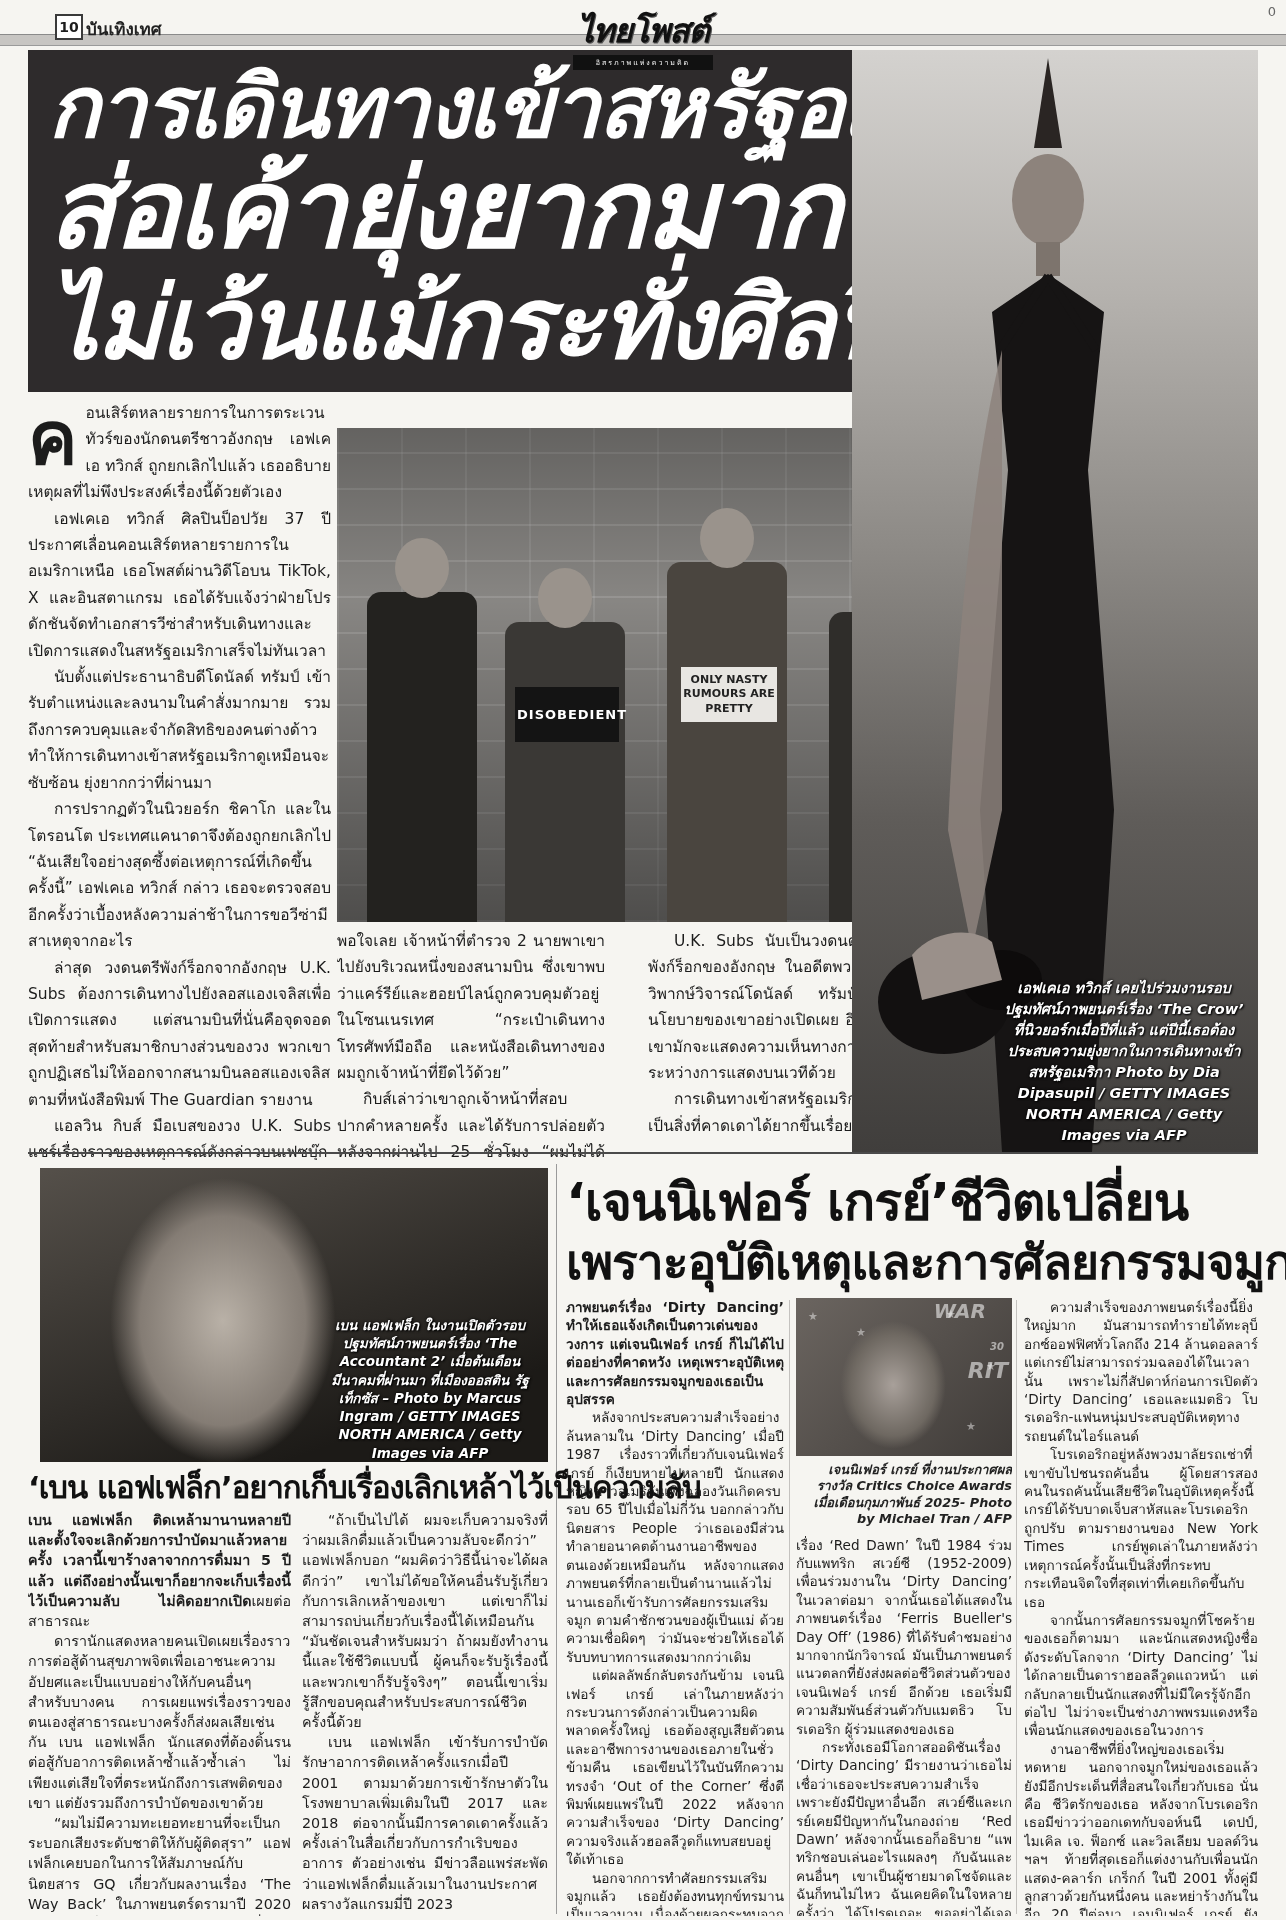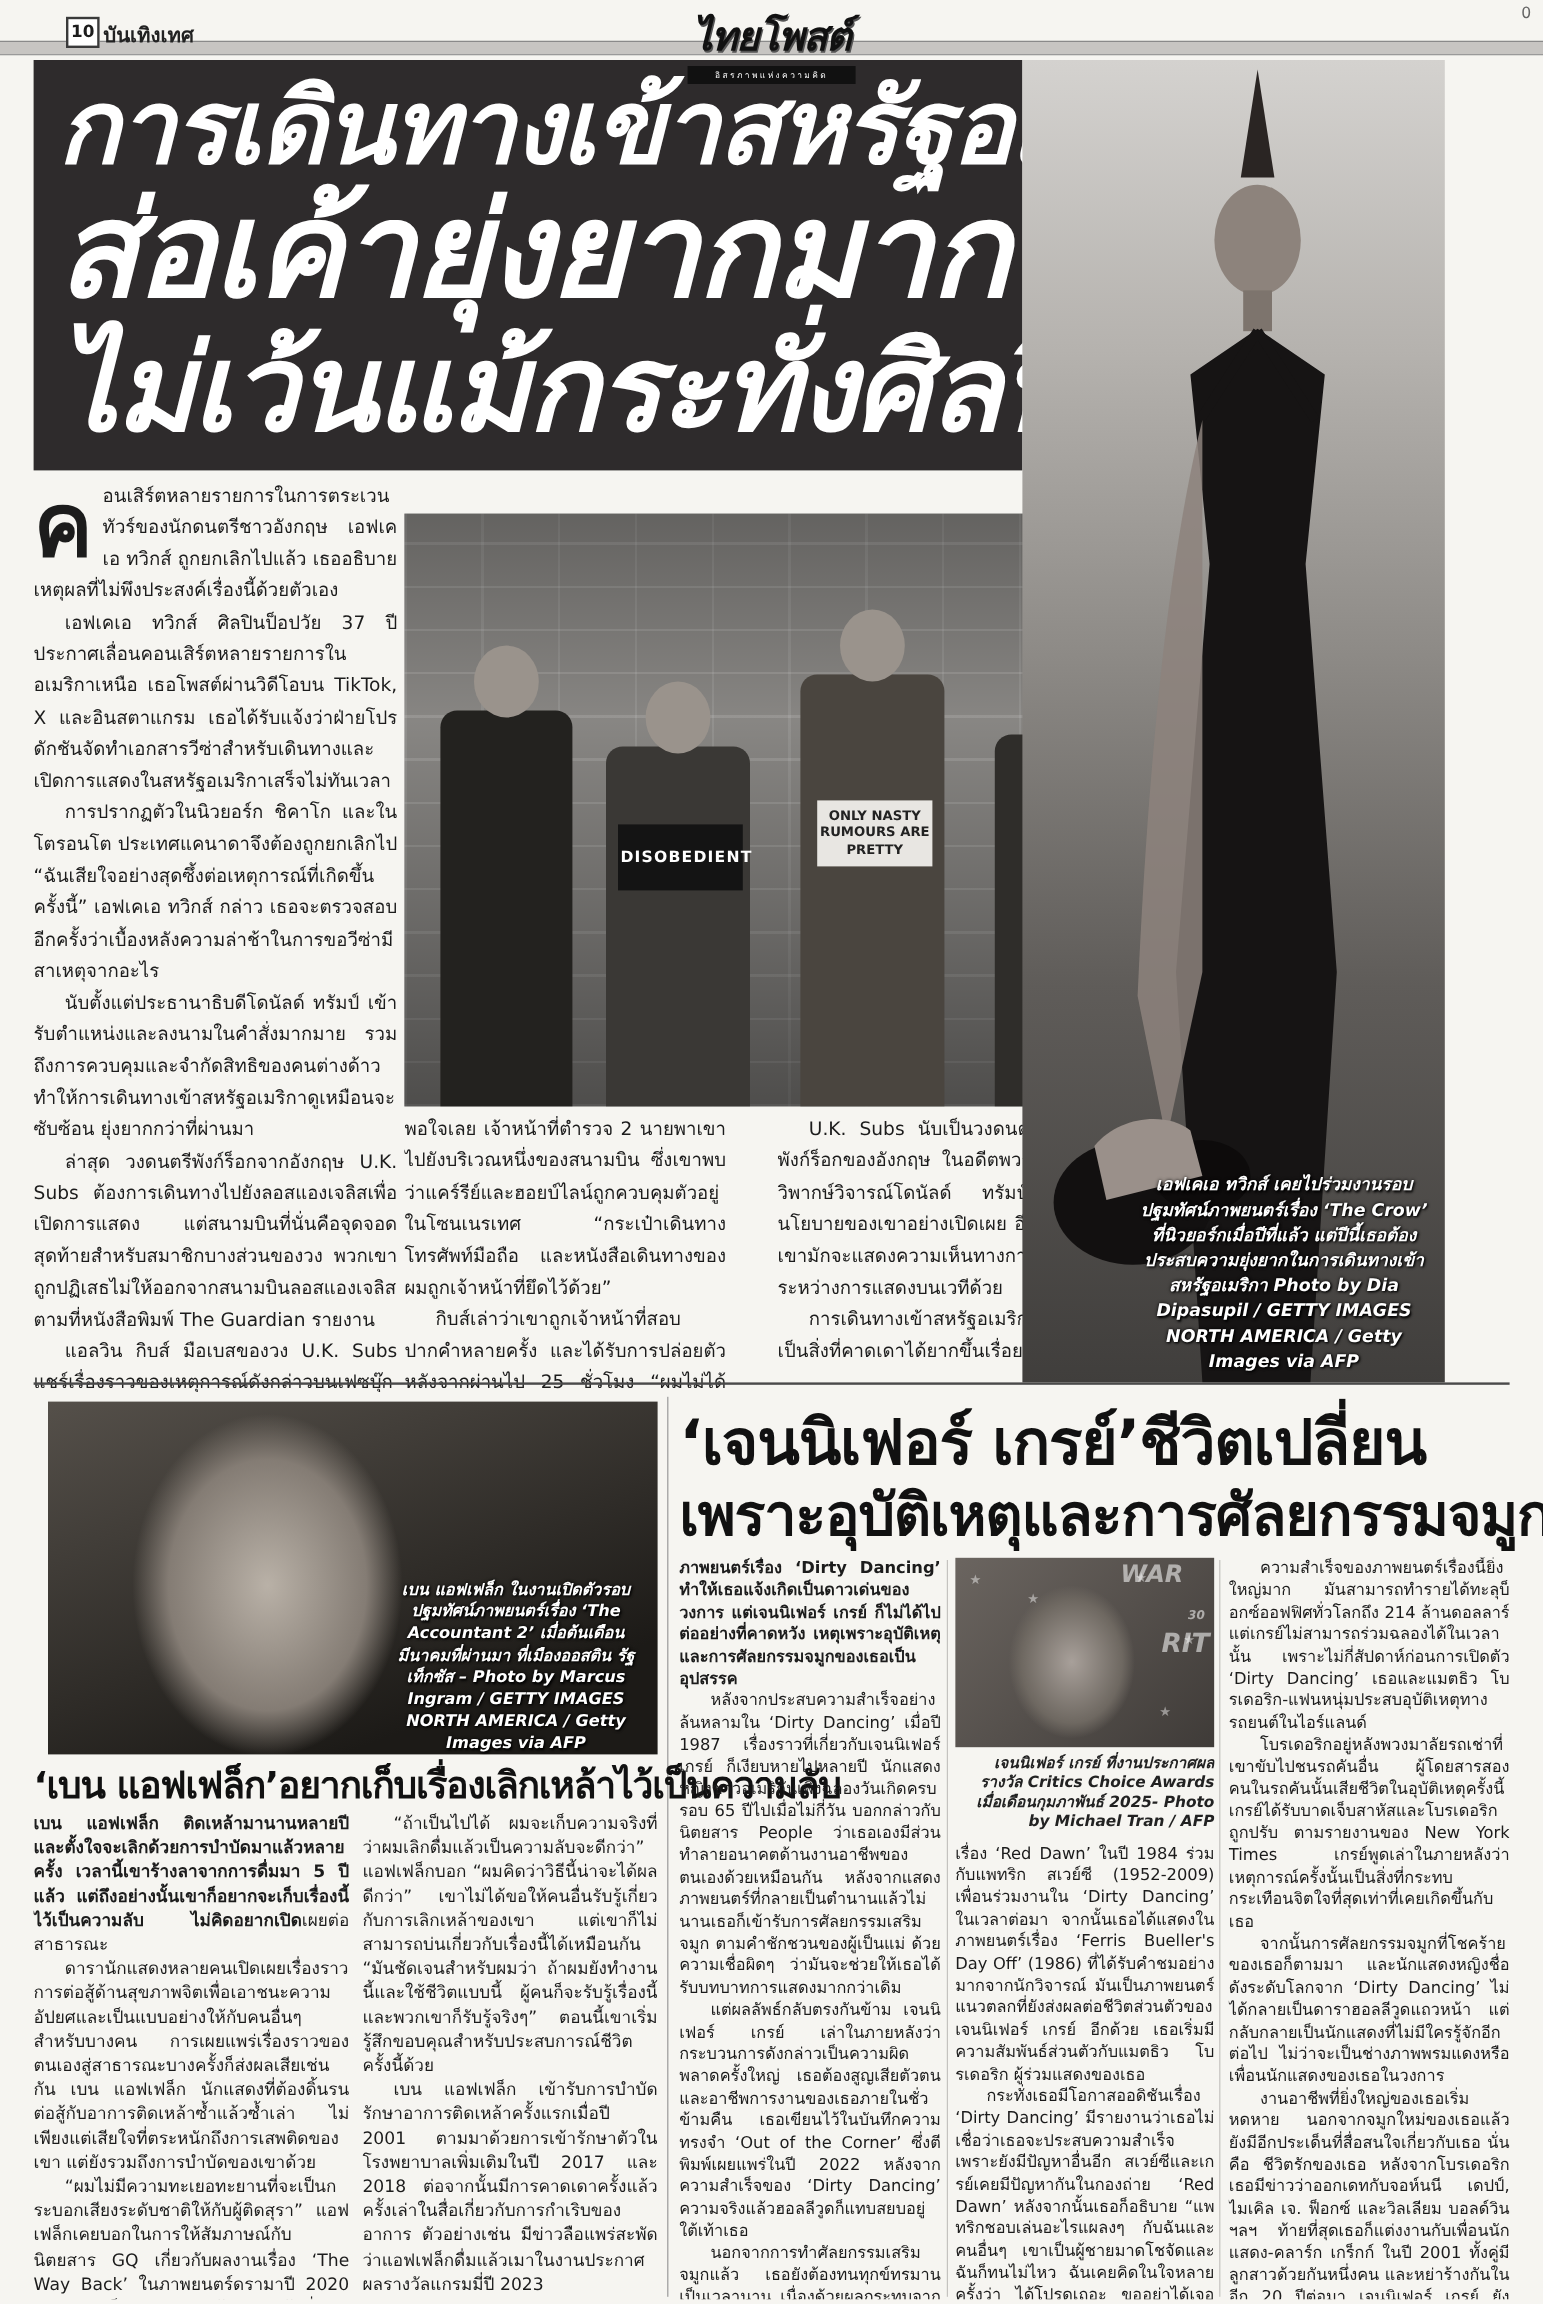--- a/index.html
+++ b/index.html
@@ -17,21 +17,21 @@
   .masthead .tagline{display:block;margin:-2px auto 0;width:140px;background:#111;color:#fff;
                      font-size:7px;letter-spacing:2px;padding:2px 0;}
   
   .head-block{position:absolute;left:28px;top:50px;width:824px;height:342px;background:#2e2b2c;z-index:1;}
   .head-line{position:absolute;left:20px;color:#fff;font-weight:900;font-style:italic;
              letter-spacing:-2px;white-space:nowrap;line-height:1;}
   .hl1{top:14px;font-size:86px;}
   .hl2{top:104px;font-size:110px;}
   .hl3{top:224px;font-size:100px;}
   
-  .twigs{position:absolute;left:852px;top:50px;width:352px;height:1102px;
+  .twigs{position:absolute;left:852px;top:50px;width:406px;height:1102px;
          background:linear-gradient(180deg,#d4d2cf 0%,#b5b2ae 22%,#8d8a86 45%,#5f5c59 70%,#403e3c 100%);z-index:2;overflow:hidden;}
   .twigs svg{position:absolute;left:0;top:0;}
   .twigs-caption{position:absolute;right:8px;bottom:6px;width:252px;color:#fff;font-size:14.5px;line-height:1.45;
                  font-weight:bold;font-style:italic;text-align:center;
                  text-shadow:0 0 3px #000,1px 1px 2px #000;}
   
   .colbox{position:absolute;text-align:justify;overflow:hidden;}
   .colbox p{margin:0;text-indent:26px;}
   .colbox p.cont{text-indent:0;}
   .main-col{font-size:15.5px;line-height:26.4px;}
@@ -121,22 +121,22 @@
     </svg>
     <div class="twigs-caption">เอฟเคเอ ทวิกส์ เคยไปร่วมงานรอบปฐมทัศน์ภาพยนตร์เรื่อง ‘The Crow’ ที่นิวยอร์กเมื่อปีที่แล้ว แต่ปีนี้เธอต้องประสบความยุ่งยากในการเดินทางเข้าสหรัฐอเมริกา Photo by Dia Dipasupil / GETTY IMAGES NORTH AMERICA / Getty Images via AFP</div>
   </div>
 
   <div class="colbox main-col col1">
     <p class="first">
       <span class="dropcap">ค</span><span>อนเสิร์ตหลายรายการในการตระเวนทัวร์ของนักดนตรีชาวอังกฤษ เอฟเคเอ ทวิกส์ ถูกยกเลิกไปแล้ว เธออธิบายเหตุผลที่ไม่พึงประสงค์เรื่องนี้ด้วยตัวเอง</span>
     </p>
     <div>
         <p>เอฟเคเอ ทวิกส์ ศิลปินป็อปวัย 37 ปี ประกาศเลื่อนคอนเสิร์ตหลายรายการในอเมริกาเหนือ เธอโพสต์ผ่านวิดีโอบน TikTok, X และอินสตาแกรม เธอได้รับแจ้งว่าฝ่ายโปรดักชันจัดทำเอกสารวีซ่าสำหรับเดินทางและเปิดการแสดงในสหรัฐอเมริกาเสร็จไม่ทันเวลา</p>
+        <p>นับตั้งแต่ประธานาธิบดีโดนัลด์ ทรัมป์ เข้ารับตำแหน่งและลงนามในคำสั่งมากมาย รวมถึงการควบคุมและจำกัดสิทธิของคนต่างด้าว ทำให้การเดินทางเข้าสหรัฐอเมริกาดูเหมือนจะซับซ้อน ยุ่งยากกว่าที่ผ่านมา</p>
         <p>การปรากฏตัวในนิวยอร์ก ชิคาโก และในโตรอนโต ประเทศแคนาดาจึงต้องถูกยกเลิกไป “ฉันเสียใจอย่างสุดซึ้งต่อเหตุการณ์ที่เกิดขึ้นครั้งนี้” เอฟเคเอ ทวิกส์ กล่าว เธอจะตรวจสอบอีกครั้งว่าเบื้องหลังความล่าช้าในการขอวีซ่ามีสาเหตุจากอะไร</p>
-        <p>นับตั้งแต่ประธานาธิบดีโดนัลด์ ทรัมป์ เข้ารับตำแหน่งและลงนามในคำสั่งมากมาย รวมถึงการควบคุมและจำกัดสิทธิของคนต่างด้าว ทำให้การเดินทางเข้าสหรัฐอเมริกาดูเหมือนจะซับซ้อน ยุ่งยากกว่าที่ผ่านมา</p>
         <p>ล่าสุด วงดนตรีพังก์ร็อกจากอังกฤษ U.K. Subs ต้องการเดินทางไปยังลอสแองเจลิสเพื่อเปิดการแสดง แต่สนามบินที่นั่นคือจุดจอดสุดท้ายสำหรับสมาชิกบางส่วนของวง พวกเขาถูกปฏิเสธไม่ให้ออกจากสนามบินลอสแองเจลิส ตามที่หนังสือพิมพ์ The Guardian รายงาน</p>
         <p>แอลวิน กิบส์ มือเบสของวง U.K. Subs แชร์เรื่องราวของเหตุการณ์ดังกล่าวบนเฟซบุ๊กเมื่อวันพุธ กิบส์กับเพื่อนร่วมวง มาร์ก แคร์รีย์ และสเตฟาน ฮอยบ์ไลน์ ถูกควบคุมตัวที่สนามบิน จากนั้นพวกเขาก็ถูกเนรเทศกลับไปยังสหราชอาณาจักร มีเพียงชาร์ลี ฮาร์เปอร์ นักร้องประจำวงเท่านั้นที่ได้รับอนุญาตให้เข้าประเทศ ฮาร์เปอร์ลงเอยด้วยการแสดงคอนเสิร์ตตามกำหนดของวงในลอสแองเจลิส ร่วมกับกลุ่มนักดนตรีคนอื่นที่มาทดแทน</p>
       </div>
   </div>
 
   <div class="band-photo">
     <div class="figure f1"></div>
     <div class="figure f2"></div>
     <div class="figure f3"></div>
     <div class="figure f4"></div>

